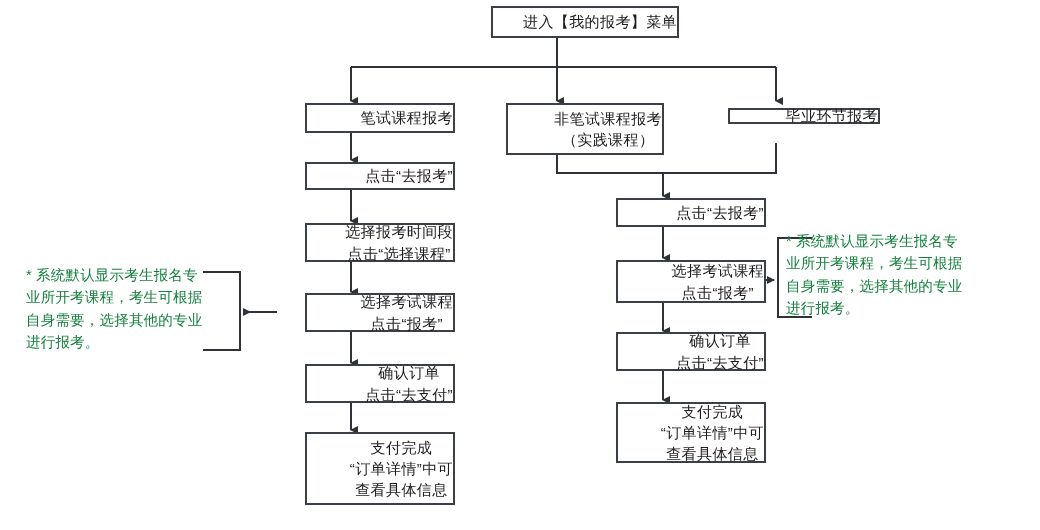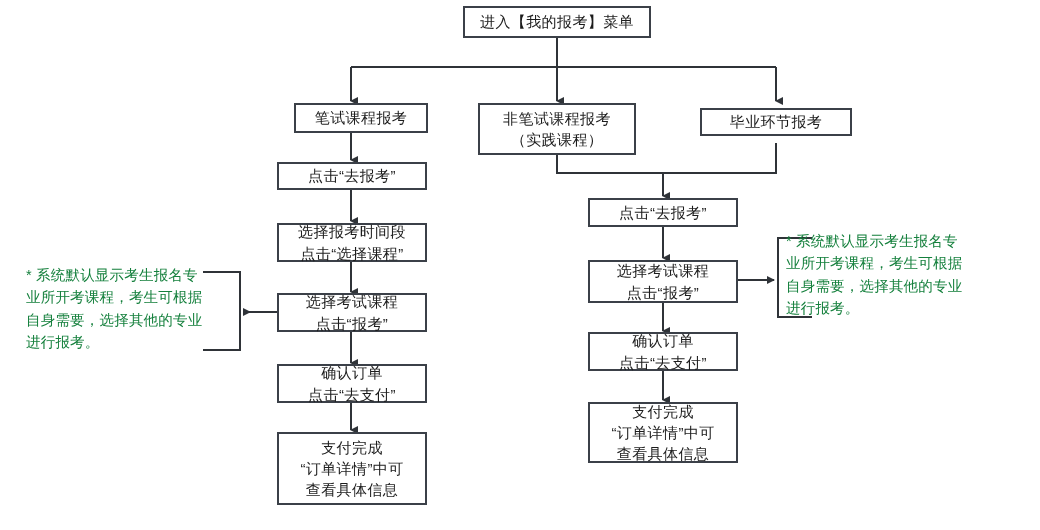--- a/index.html
+++ b/index.html
@@ -25,29 +25,30 @@
     height: 530px;
     pointer-events: none;
   }
   .node {
     position: absolute;
     box-sizing: border-box;
     border: 2px solid #3b4048;
     background: #ffffff;
     display: flex;
     flex-direction: column;
-    align-items: center;
+    align-items: flex-end;
     justify-content: center;
     color: #1c1c1c;
     font-size: 15px;
     line-height: 1.42;
     letter-spacing: 0.4px;
     text-align: center;
     white-space: pre-line;
     z-index: 2;
+    margin-left: 28px;
   }
   .note {
     position: absolute;
     box-sizing: border-box;
     color: #15803d;
     font-size: 14.5px;
     line-height: 1.55;
     letter-spacing: 0.2px;
     text-align: left;
     white-space: pre-line;
@@ -100,30 +101,30 @@
 
       <path d="M812,238 L778,238 L778,317 L812,317"></path>
       <path d="M738,280 L774,280" marker-end="url(#arrowRight)"></path>
     </g>
   </svg>
 
   <div class="node" style="left:463px; top:6px; width:188px; height:32px;">
     <span>进入【我的报考】菜单</span>
   </div>
 
-  <div class="node" style="left:294px; top:103px; width:134px; height:30px;">
+  <div class="node" style="left:277px; top:103px; width:150px; height:30px;">
     <span>笔试课程报考</span>
   </div>
 
   <div class="node" style="left:478px; top:103px; width:158px; height:52px;">
     <span>非笔试课程报考
 （实践课程）</span>
   </div>
 
-  <div class="node" style="left:700px; top:108px; width:152px; height:28px;">
+  <div class="node" style="left:700px; top:108px; width:152px; height:16px;">
     <span>毕业环节报考</span>
   </div>
 
   <div class="node" style="left:277px; top:162px; width:150px; height:28px;">
     <span>点击“去报考”</span>
   </div>
 
   <div class="node" style="left:277px; top:223px; width:150px; height:39px;">
     <span>选择报考时间段
 点击“选择课程”</span>

